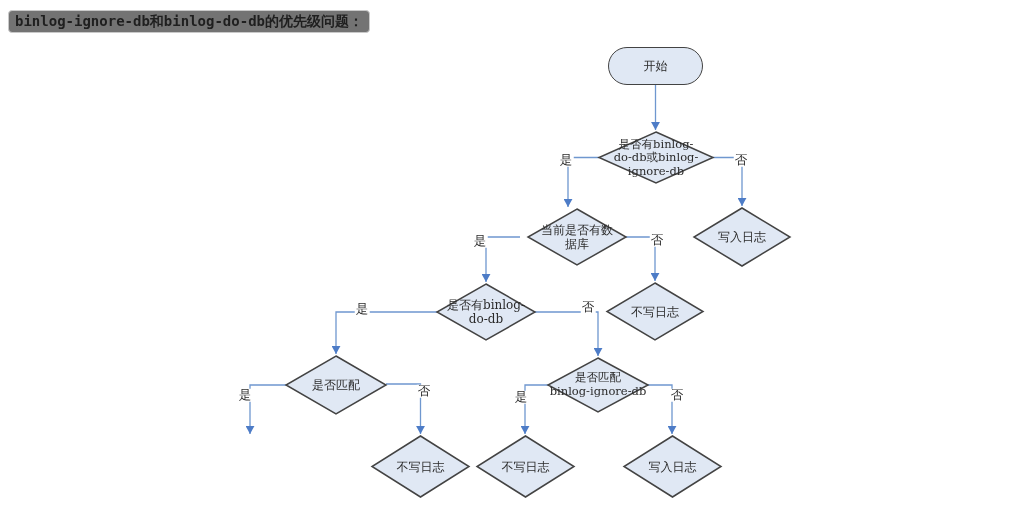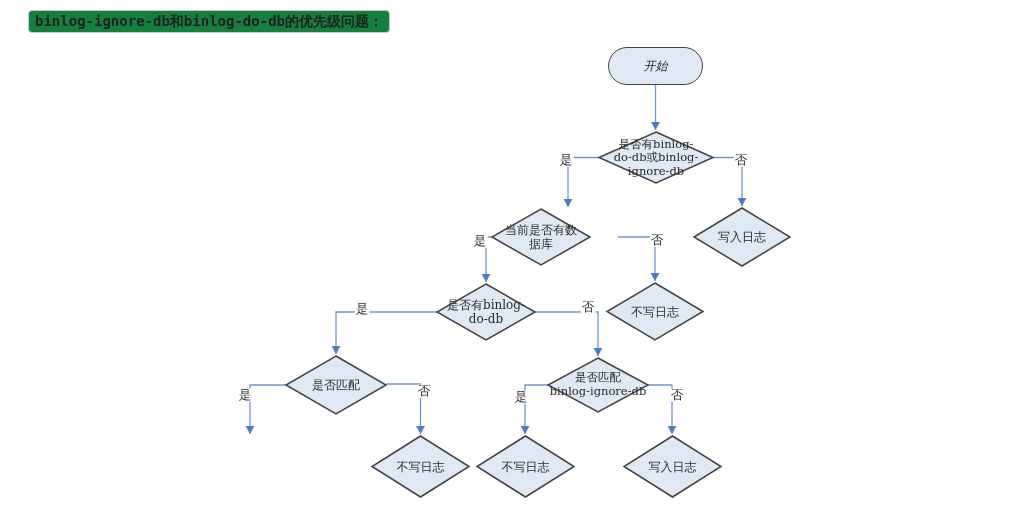--- a/index.html
+++ b/index.html
@@ -16,24 +16,23 @@
     background:#ffffff;
     font-family:"DejaVu Serif", serif;
     overflow:hidden;
   }
   .page-title{
     position:absolute;left:8px;top:10px;
     font-family:"DejaVu Sans Mono","Liberation Mono",monospace;
     font-weight:bold;font-size:14px;line-height:18px;
     color:#1f1f1f;
     border:1px solid #c9c9c9;border-radius:4px;
-    background:#15803d;
+    background:#737373;
     padding:1px 6px 2px 6px;
     white-space:nowrap;
-    margin-left:20px;
   }
   .connectors{position:absolute;left:0;top:0;width:1021px;height:525px;}
   .connectors polyline{
     fill:none;
     stroke:var(--connector-color);
     stroke-width:1.3;
   }
   #arrowhead path{fill:var(--arrow-color);}
   .node{position:absolute;}
   .node .shape{position:absolute;left:0;top:0;width:100%;height:100%;overflow:visible;display:block;}
@@ -53,21 +52,21 @@
     width:100%;
   }
   .node.terminator{
     background:var(--node-fill);
     border:1.5px solid var(--node-border);
     border-radius:19px;
     display:flex;align-items:center;justify-content:center;
     box-sizing:border-box;
   }
   .node.terminator .node-label{
-    position:static;transform:none;white-space:nowrap;font-style:italic;
+    position:static;transform:none;white-space:nowrap;
   }
   .n-d1 .node-label{font-size:11.5px;}
   .n-d7 .node-label{font-size:11.5px;}
   .edge-label{
     position:absolute;
     transform:translate(-50%,-50%);
     font-size:12.5px;line-height:1;
     color:var(--text-color);
     background:#ffffff;
     padding:0 1px;
@@ -105,21 +104,21 @@
 
   <div class="node n-d1" style="left:599px;top:132px;width:114px;height:51px;">
     <svg class="shape" viewBox="0 0 100 100" preserveAspectRatio="none">
         <polygon points="50,0 100,50 50,100 0,50"></polygon>
       </svg>
     <div class="node-label">是否有binlog-
 do-db或binlog-
 ignore-db</div>
   </div>
 
-  <div class="node" style="left:492px;top:209px;width:98px;height:56px;">
+  <div class="node" style="left:528px;top:209px;width:98px;height:56px;">
     <svg class="shape" viewBox="0 0 100 100" preserveAspectRatio="none">
         <polygon points="50,0 100,50 50,100 0,50"></polygon>
       </svg>
     <div class="node-label">当前是否有数
 据库</div>
   </div>
 
   <div class="node" style="left:694px;top:208px;width:96px;height:58px;">
     <svg class="shape" viewBox="0 0 100 100" preserveAspectRatio="none">
         <polygon points="50,0 100,50 50,100 0,50"></polygon>

